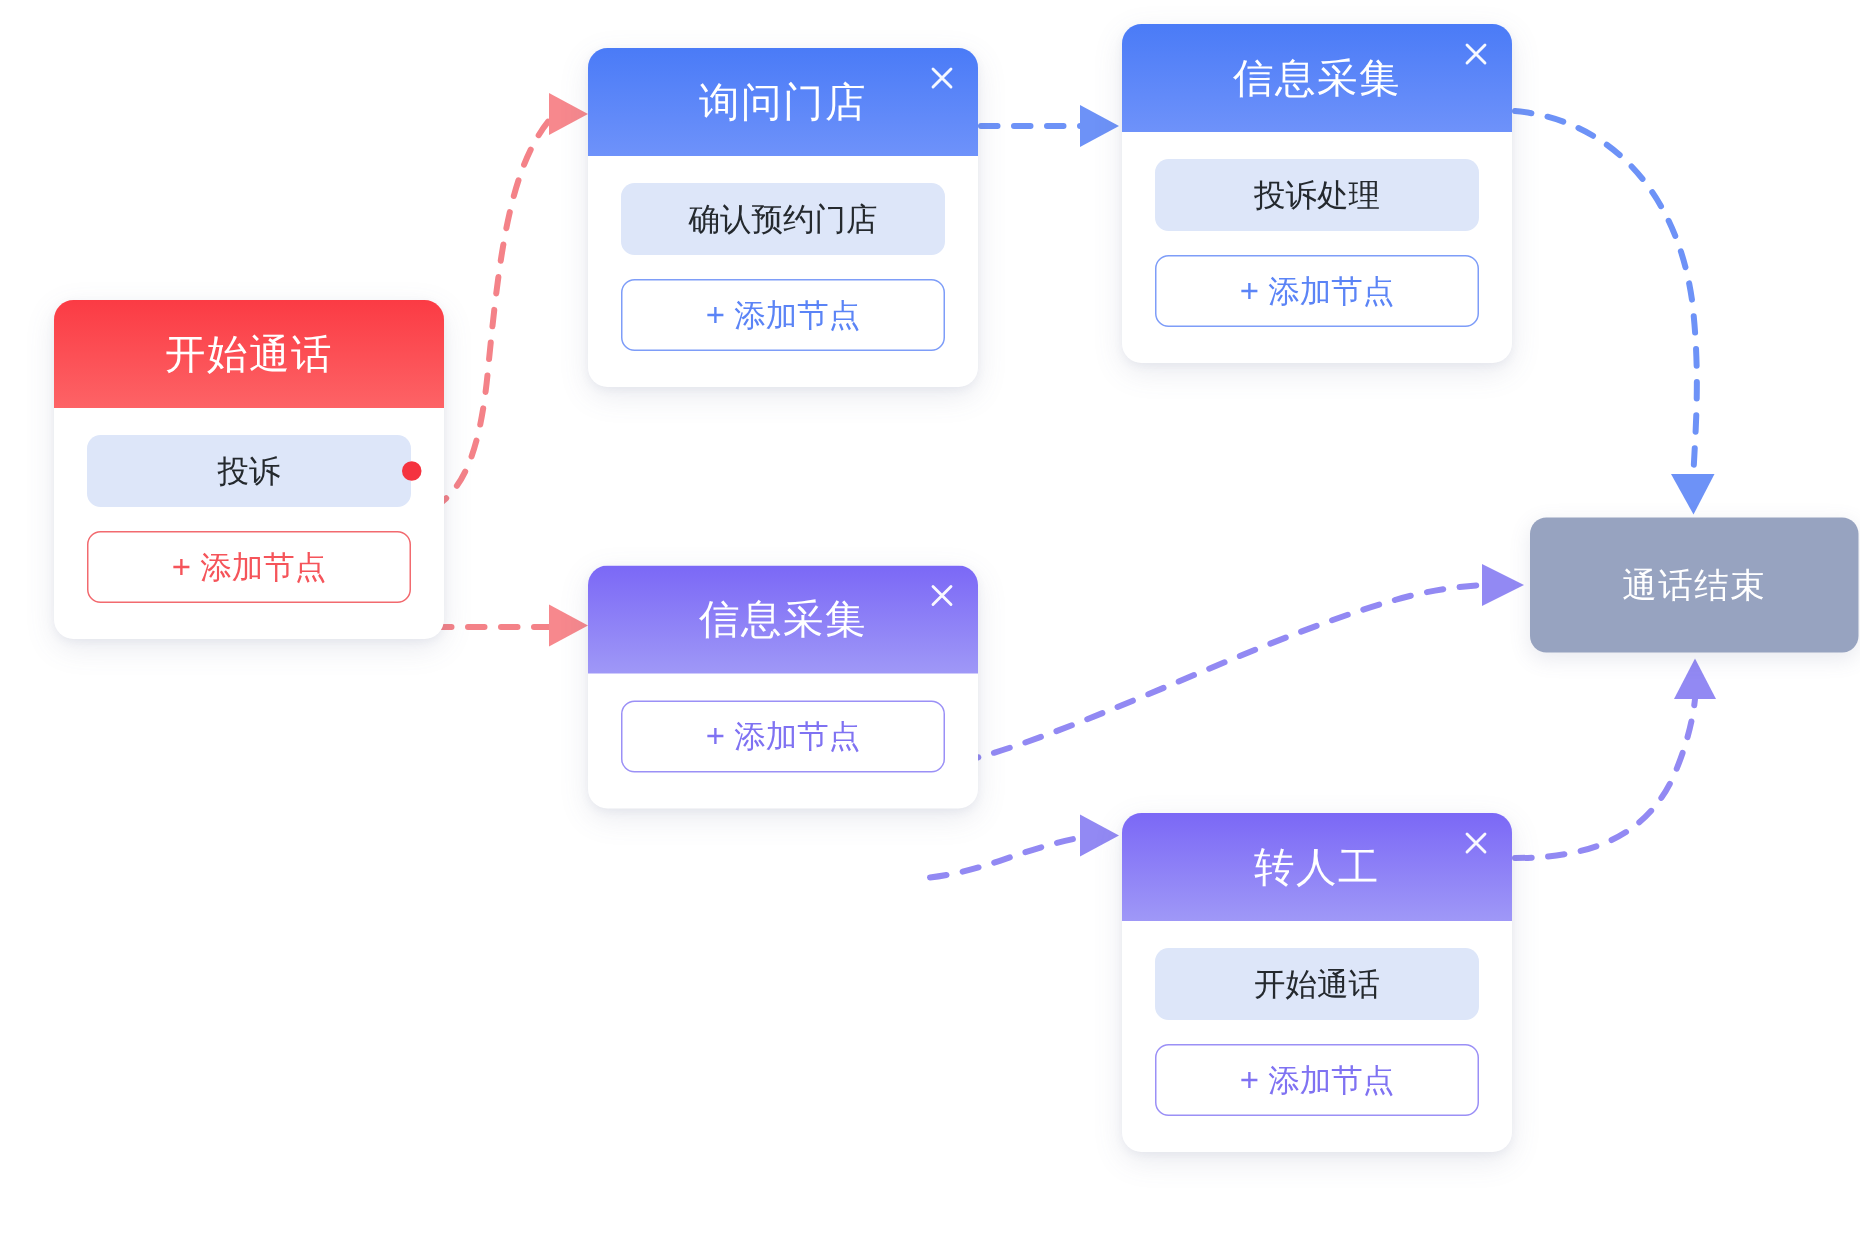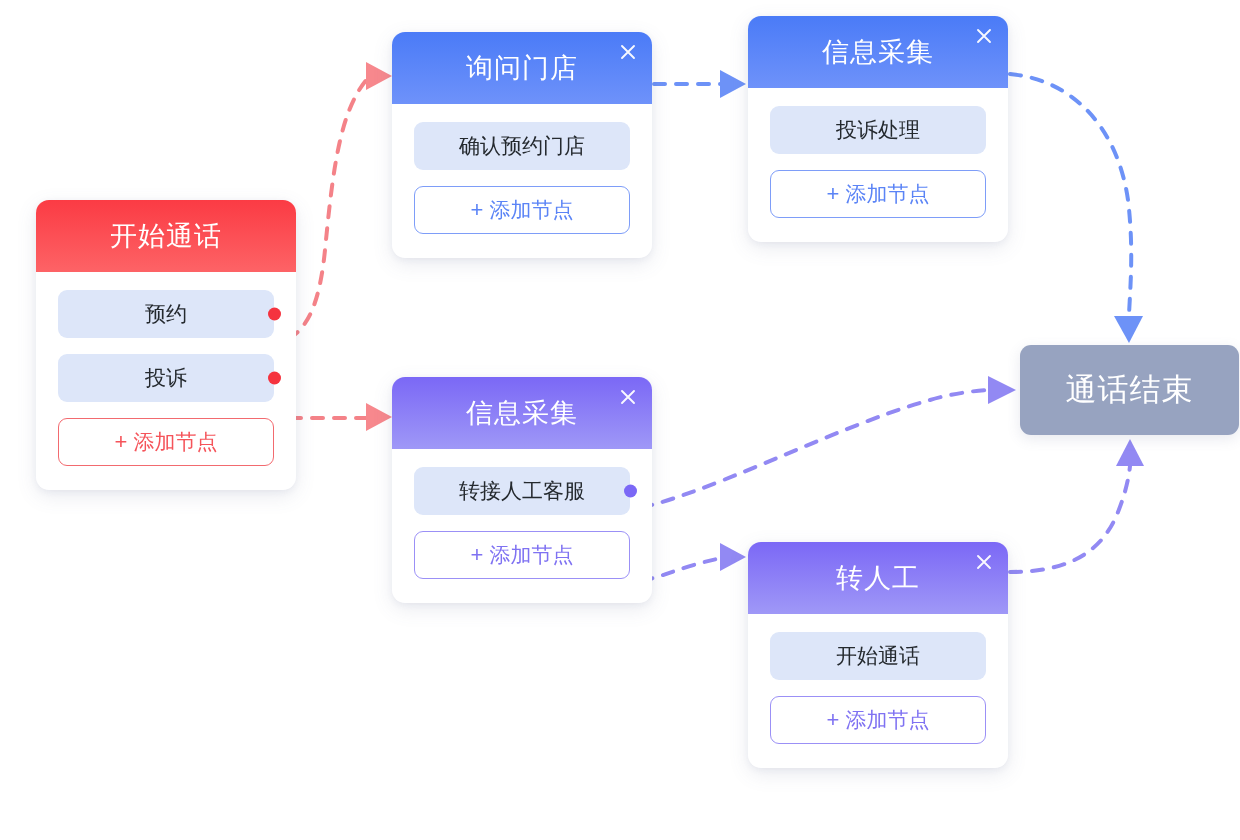--- a/index.html
+++ b/index.html
@@ -117,21 +117,21 @@
 
   
   .end-node {
     position: absolute;
     background: #97a3c0;
     border-radius: 11px;
     display: flex;
     align-items: center;
     justify-content: center;
     color: #ffffff;
-    font-size: 31px;
+    font-size: 23px;
     letter-spacing: 1px;
     box-shadow: 0 4px 14px rgba(90, 100, 140, 0.14);
     z-index: 3;
   }
 
   
   #node-start    { left: 36px;  top: 200px; width: 260px; text-align: right; }
   #node-store    { left: 392px; top: 32px;  width: 260px; }
   #node-info     { left: 748px; top: 16px;  width: 260px; }
   #node-complain { left: 392px; top: 377px; width: 260px; }
@@ -166,24 +166,20 @@
     <path d="M 1010,572 C 1060,572 1100,558 1118,512 C 1126,492 1129,476 1130,466" fill="none" stroke="#9289f3" stroke-width="4" stroke-dasharray="11 11" stroke-linecap="round"></path>
     <polygon points="1116,466 1144,466 1130,439" fill="#9289f3"></polygon>
   </svg>
 
   <div class="node" id="node-start">
     <div class="node-header red">
       <span class="node-title">开始通话</span>
     </div>
     <div class="node-body">
       <div class="slot">
-        <span>预约</span>
-        <span class="slot-dot red"></span>
-      </div>
-      <div class="slot">
         <span>投诉</span>
         <span class="slot-dot red"></span>
       </div>
       <div class="add-node red">
         <span class="add-plus">+</span>
         <span>添加节点</span>
       </div>
     </div>
   </div>
 
@@ -230,24 +226,20 @@
   <div class="node" id="node-complain">
     <div class="node-header purple">
       <span class="node-title">信息采集</span>
       <span class="close-icon">
         <svg viewBox="0 0 22 22" width="22" height="22">
             <path d="M5 5 L17 17 M17 5 L5 17" stroke="#ffffff" stroke-width="1.9" stroke-linecap="round" fill="none"></path>
           </svg>
       </span>
     </div>
     <div class="node-body">
-      <div class="slot">
-        <span>转接人工客服</span>
-        <span class="slot-dot purple"></span>
-      </div>
       <div class="add-node purple">
         <span class="add-plus">+</span>
         <span>添加节点</span>
       </div>
     </div>
   </div>
 
   <div class="node" id="node-human">
     <div class="node-header purple">
       <span class="node-title">转人工</span>

